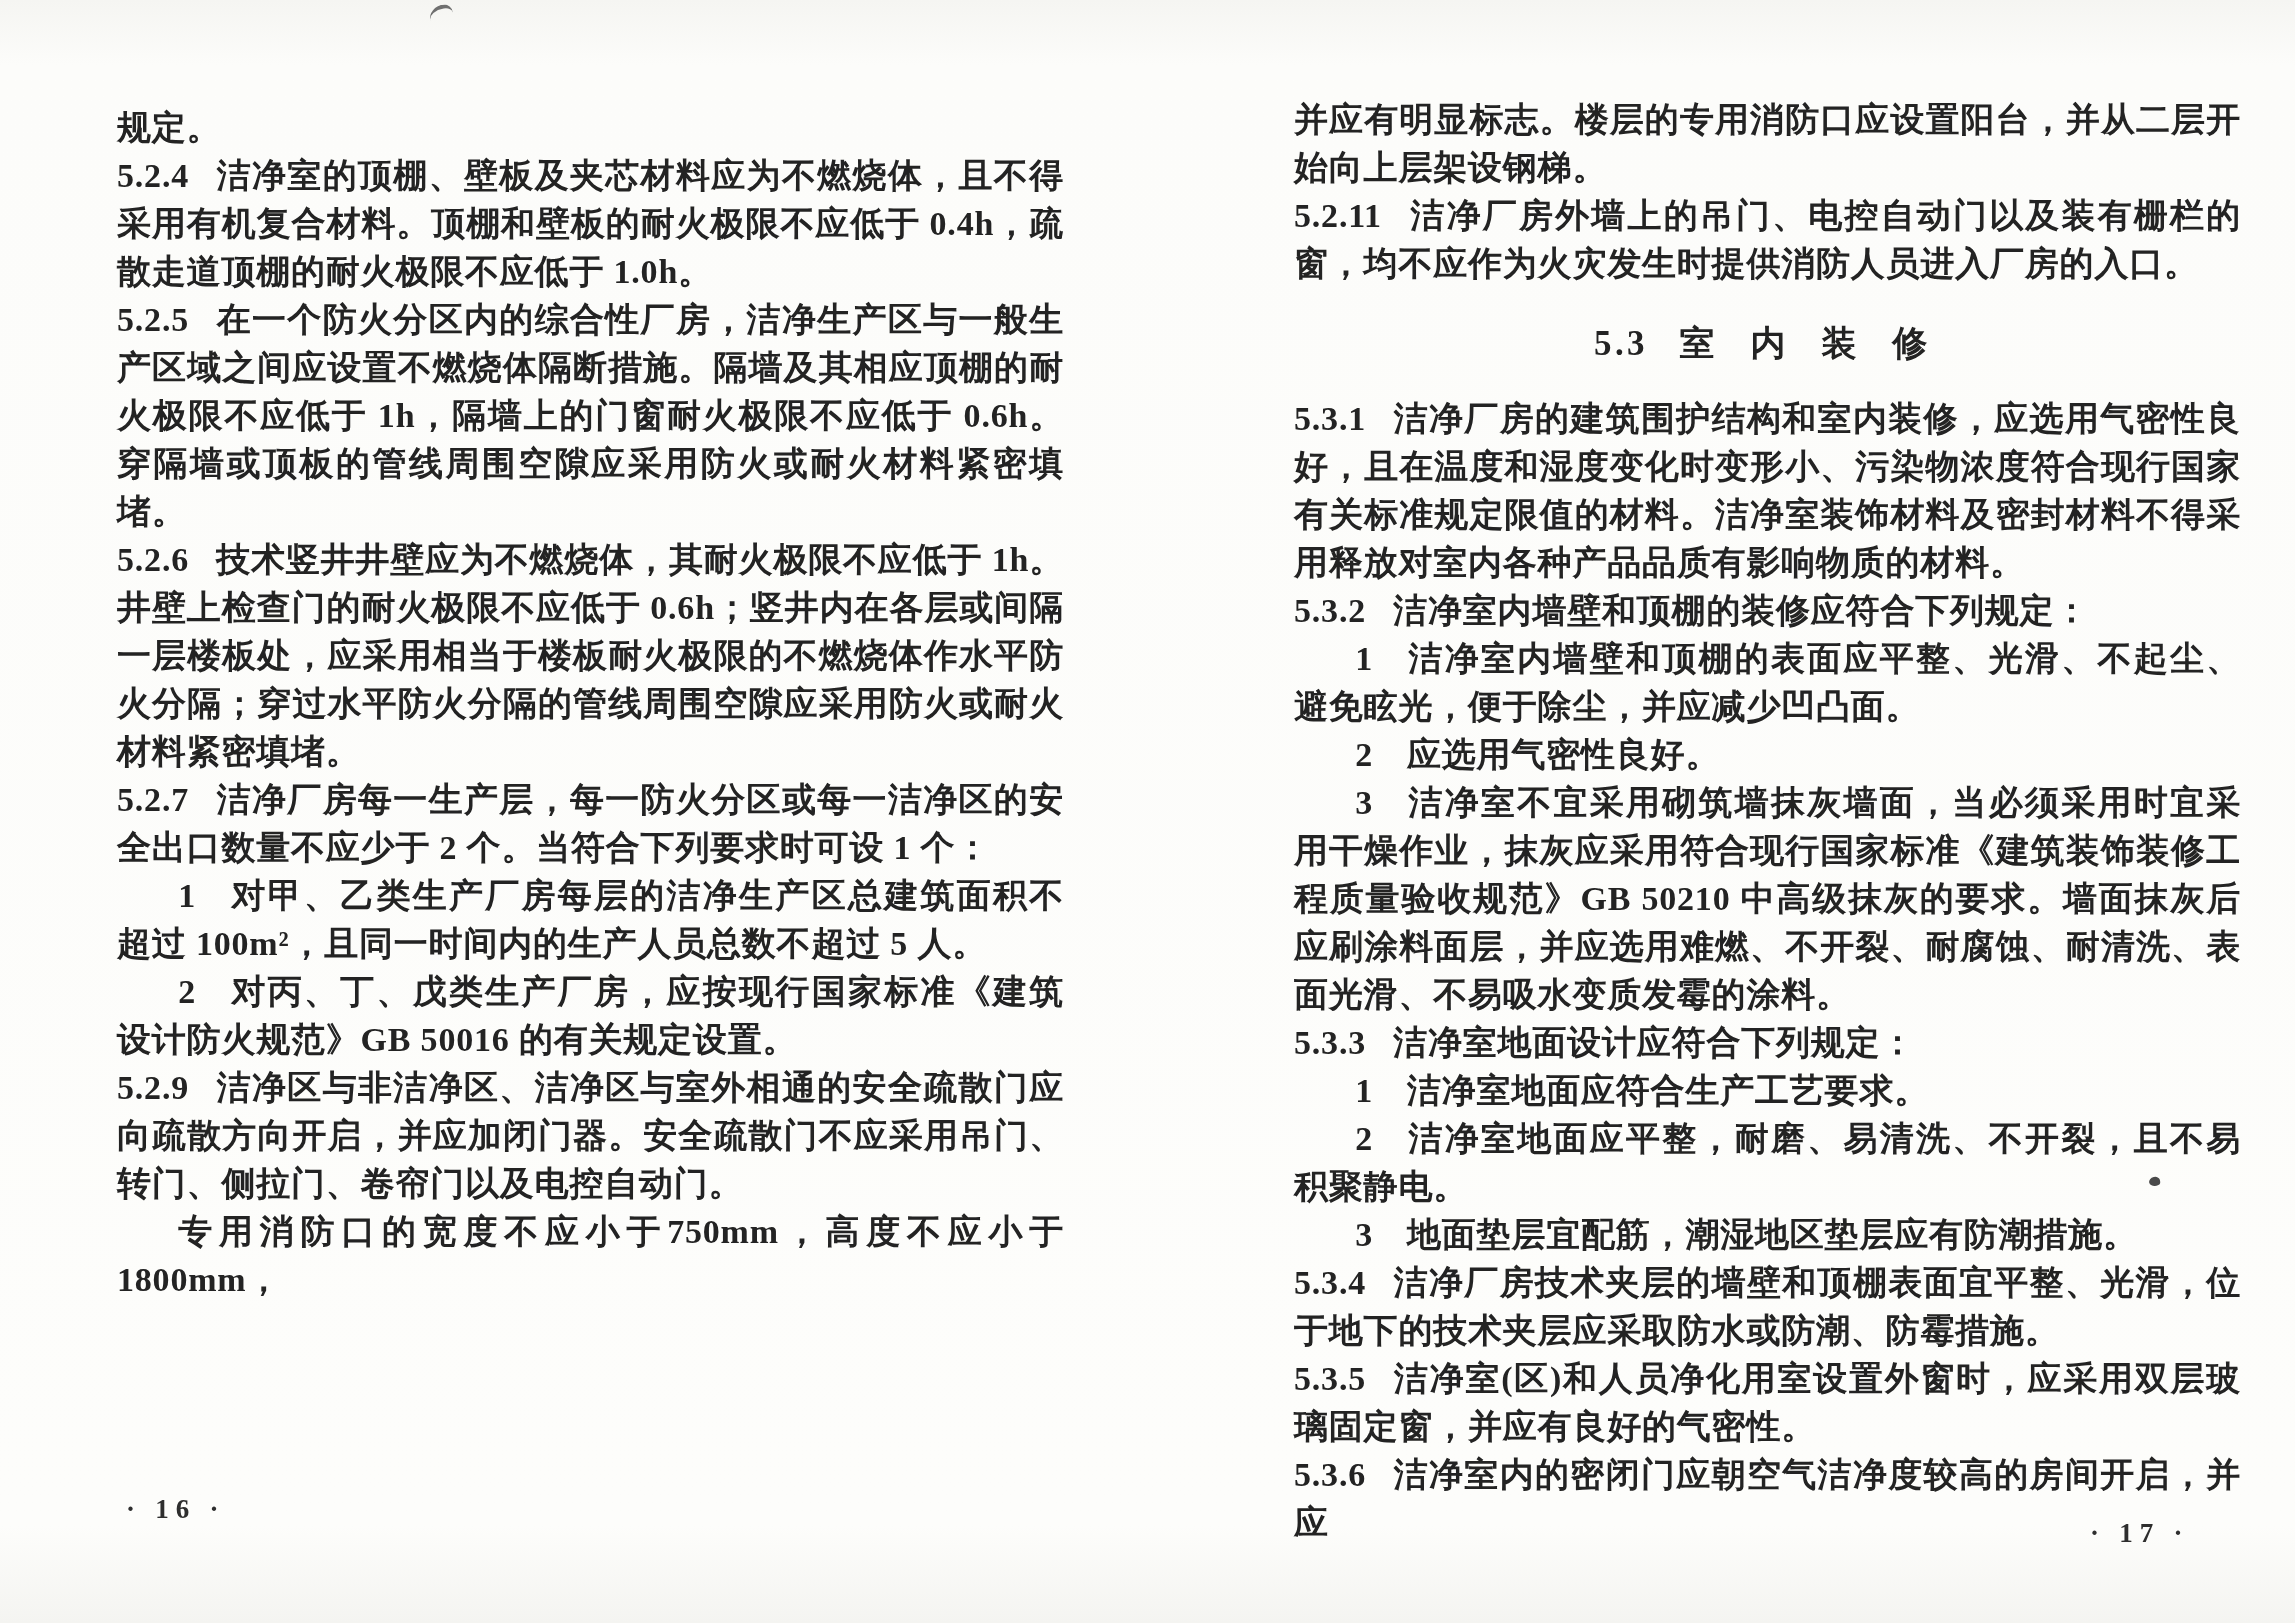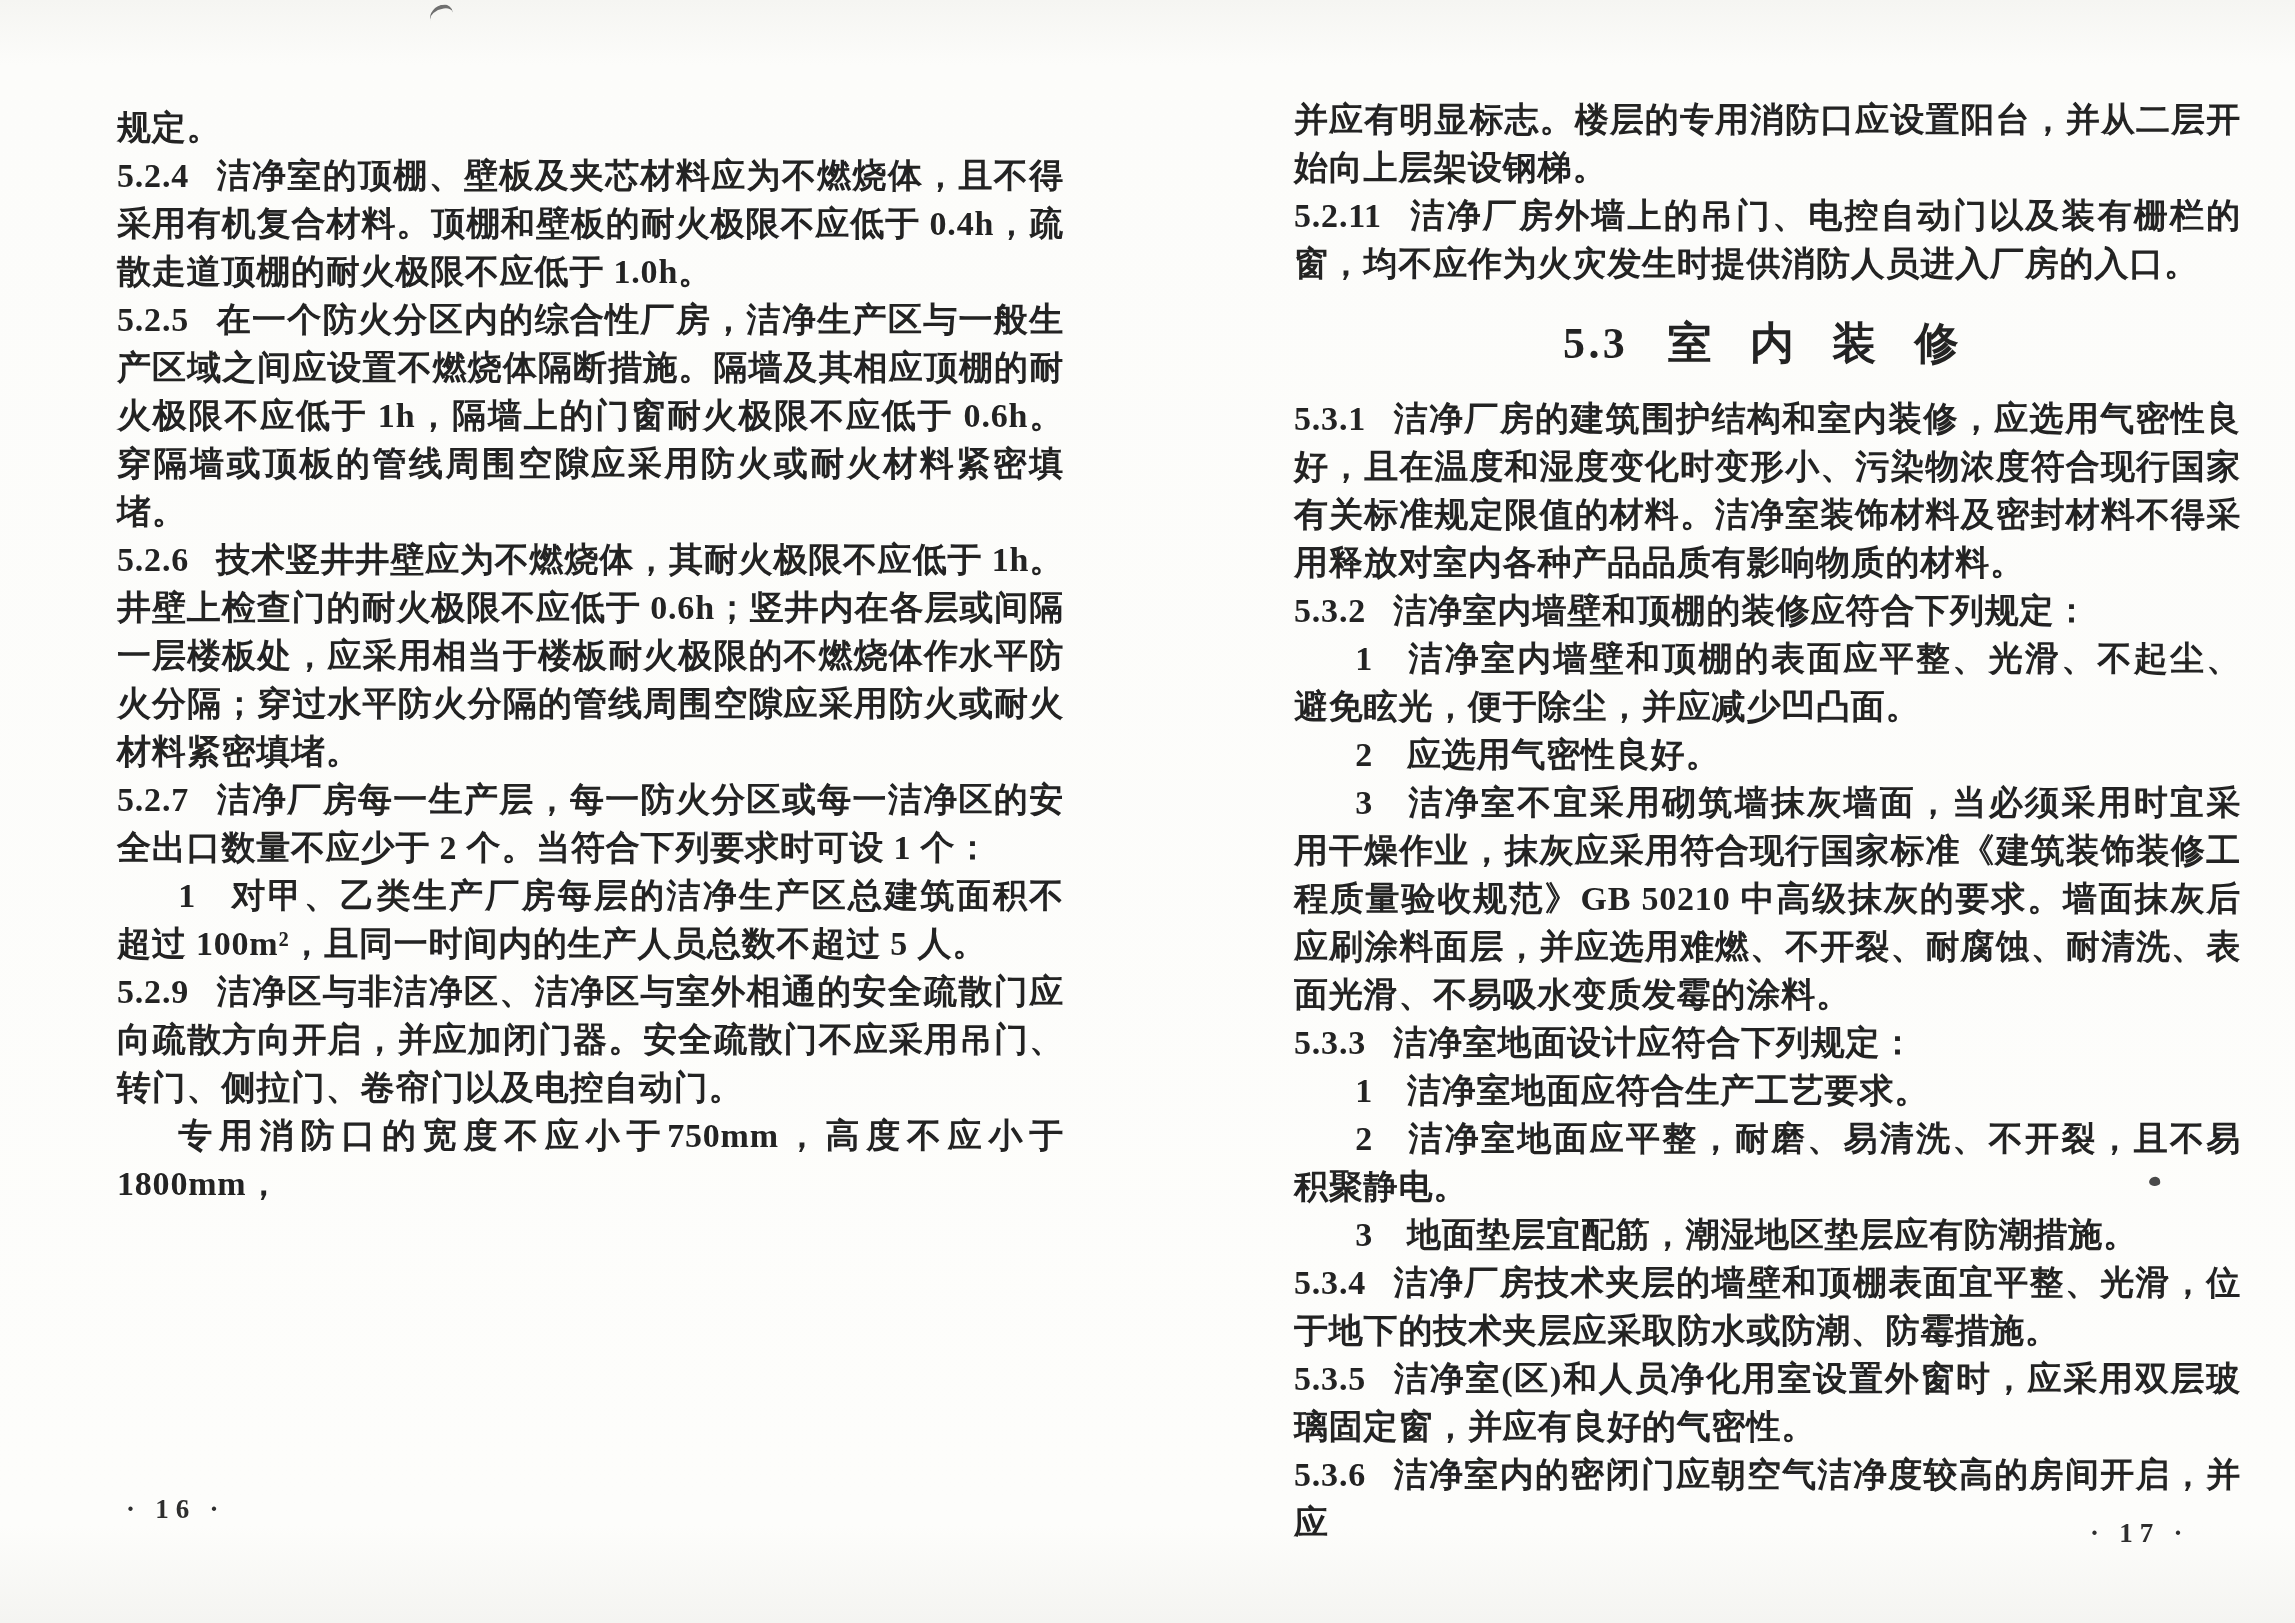--- a/index.html
+++ b/index.html
@@ -14,21 +14,21 @@
     font-size:34px;line-height:48px;font-weight:700;letter-spacing:0.8px;
   }
   #col-left{left:117px;top:104px;}
   #col-right{left:1294px;top:96px;}
   .para{margin:0;text-align:justify;text-justify:inter-character;}
   .para.subitem{text-indent:1.8em;}
   .para.indent{text-indent:1.8em;}
   .clause-num{font-weight:700;margin-right:0.8em;}
   .item-num{font-weight:700;margin-right:1em;}
   .section-heading{
-    text-align:center;margin:32px 0 27px;font-weight:700;font-size:44px;
+    text-align:center;margin:32px 0 27px;font-weight:700;font-size:35px;
   }
   .heading-num{margin-right:0.9em;letter-spacing:3.4px;}
   .heading-chars{letter-spacing:13.6px;}
   .page-number{
     position:absolute;font-size:27px;font-weight:600;color:#2e2e2e;letter-spacing:6.8px;
     font-family:"Liberation Serif","DejaVu Serif",serif;
   }
   #page-num-left{left:126px;top:1494px;}
   #page-num-right{left:2090px;top:1518px;}
   .scan-squiggle{
@@ -44,20 +44,21 @@
 </head>
 <body>
 
 <div class="page-col" id="col-left">
     <p class="para continuation"><span>规定。</span></p>
     <p class="para clause"><span class="clause-num">5.2.4</span><span>洁净室的顶棚、壁板及夹芯材料应为不燃烧体，且不得采用有机复合材料。顶棚和壁板的耐火极限不应低于 0.4h，疏散走道顶棚的耐火极限不应低于 1.0h。</span></p>
     <p class="para clause"><span class="clause-num">5.2.5</span><span>在一个防火分区内的综合性厂房，洁净生产区与一般生产区域之间应设置不燃烧体隔断措施。隔墙及其相应顶棚的耐火极限不应低于 1h，隔墙上的门窗耐火极限不应低于 0.6h。穿隔墙或顶板的管线周围空隙应采用防火或耐火材料紧密填堵。</span></p>
     <p class="para clause"><span class="clause-num">5.2.6</span><span>技术竖井井壁应为不燃烧体，其耐火极限不应低于 1h。井壁上检查门的耐火极限不应低于 0.6h；竖井内在各层或间隔一层楼板处，应采用相当于楼板耐火极限的不燃烧体作水平防火分隔；穿过水平防火分隔的管线周围空隙应采用防火或耐火材料紧密填堵。</span></p>
     <p class="para clause"><span class="clause-num">5.2.7</span><span>洁净厂房每一生产层，每一防火分区或每一洁净区的安全出口数量不应少于 2 个。当符合下列要求时可设 1 个：</span></p>
     <p class="para subitem"><span class="item-num">1</span><span>对甲、乙类生产厂房每层的洁净生产区总建筑面积不超过 100m²，且同一时间内的生产人员总数不超过 5 人。</span></p>
+    <p class="para subitem"><span class="item-num">2</span><span>对丙、丁、戊类生产厂房，应按现行国家标准《建筑设计防火规范》GB 50016 的有关规定设置。</span></p>
     <p class="para clause"><span class="clause-num">5.2.9</span><span>洁净区与非洁净区、洁净区与室外相通的安全疏散门应向疏散方向开启，并应加闭门器。安全疏散门不应采用吊门、转门、侧拉门、卷帘门以及电控自动门。</span></p>
     <p class="para indent"><span>专用消防口的宽度不应小于750mm，高度不应小于1800mm，</span></p>
   </div>
 <div class="page-col" id="col-right">
     <p class="para continuation"><span>并应有明显标志。楼层的专用消防口应设置阳台，并从二层开始向上层架设钢梯。</span></p>
     <p class="para clause"><span class="clause-num">5.2.11</span><span>洁净厂房外墙上的吊门、电控自动门以及装有栅栏的窗，均不应作为火灾发生时提供消防人员进入厂房的入口。</span></p>
     <div class="section-heading"><span class="heading-num">5.3</span><span class="heading-chars">室 内 装 修</span></div>
     <p class="para clause"><span class="clause-num">5.3.1</span><span>洁净厂房的建筑围护结构和室内装修，应选用气密性良好，且在温度和湿度变化时变形小、污染物浓度符合现行国家有关标准规定限值的材料。洁净室装饰材料及密封材料不得采用释放对室内各种产品品质有影响物质的材料。</span></p>
     <p class="para clause"><span class="clause-num">5.3.2</span><span>洁净室内墙壁和顶棚的装修应符合下列规定：</span></p>
     <p class="para subitem"><span class="item-num">1</span><span>洁净室内墙壁和顶棚的表面应平整、光滑、不起尘、避免眩光，便于除尘，并应减少凹凸面。</span></p>

